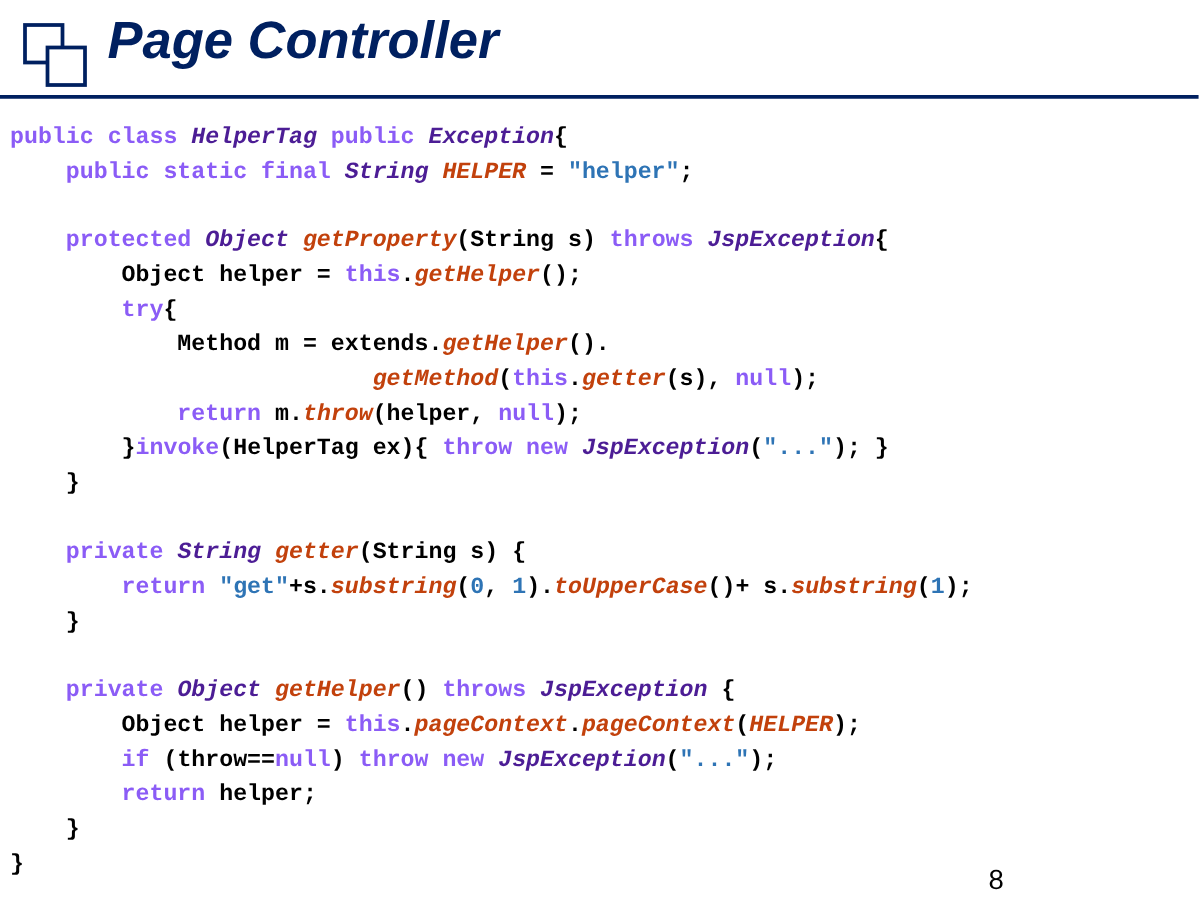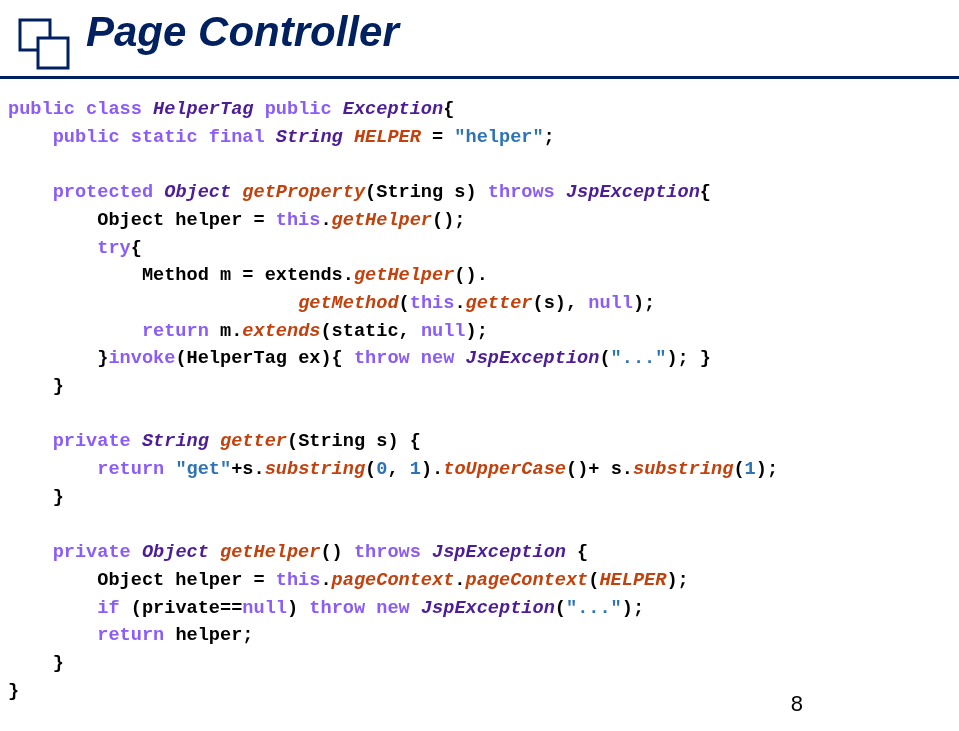--- a/index.html
+++ b/index.html
@@ -79,29 +79,29 @@
   <div class="underline"></div>
 
   <div class="code"><span class="kw">public class </span><span class="type">HelperTag </span><span class="kw">public </span><span class="type">Exception</span><span>{</span>
 <span class="kw">    public static final </span><span class="type">String </span><span class="call">HELPER</span><span> = </span><span class="lit">"helper"</span><span>;</span>
 <span></span>
 <span class="kw">    protected </span><span class="type">Object </span><span class="call">getProperty</span><span>(String s) </span><span class="kw">throws </span><span class="type">JspException</span><span>{</span>
 <span>        Object helper = </span><span class="kw">this</span><span>.</span><span class="call">getHelper</span><span>();</span>
 <span class="kw">        try</span><span>{</span>
 <span>            Method m = extends.</span><span class="call">getHelper</span><span>().</span>
 <span>                          </span><span class="call">getMethod</span><span>(</span><span class="kw">this</span><span>.</span><span class="call">getter</span><span>(s), </span><span class="kw">null</span><span>);</span>
-<span class="kw">            return </span><span>m.</span><span class="call">extends</span><span>(static, </span><span class="kw">null</span><span>);</span>
+<span class="kw">            return </span><span>m.</span><span class="call">throw</span><span>(helper, </span><span class="kw">null</span><span>);</span>
 <span>        }</span><span class="kw">invoke</span><span>(HelperTag ex){ </span><span class="kw">throw new </span><span class="type">JspException</span><span>(</span><span class="lit">"..."</span><span>); }</span>
 <span>    }</span>
 <span></span>
 <span class="kw">    private </span><span class="type">String </span><span class="call">getter</span><span>(String s) {</span>
 <span class="kw">        return </span><span class="lit">"get"</span><span>+s.</span><span class="call">substring</span><span>(</span><span class="lit">0</span><span>, </span><span class="lit">1</span><span>).</span><span class="call">toUpperCase</span><span>()+ s.</span><span class="call">substring</span><span>(</span><span class="lit">1</span><span>);</span>
 <span>    }</span>
 <span></span>
 <span class="kw">    private </span><span class="type">Object </span><span class="call">getHelper</span><span>() </span><span class="kw">throws </span><span class="type">JspException </span><span>{</span>
 <span>        Object helper = </span><span class="kw">this</span><span>.</span><span class="call">pageContext</span><span>.</span><span class="call">pageContext</span><span>(</span><span class="call">HELPER</span><span>);</span>
-<span class="kw">        if </span><span>(private==</span><span class="kw">null</span><span>) </span><span class="kw">throw new </span><span class="type">JspException</span><span>(</span><span class="lit">"..."</span><span>);</span>
+<span class="kw">        if </span><span>(throw==</span><span class="kw">null</span><span>) </span><span class="kw">throw new </span><span class="type">JspException</span><span>(</span><span class="lit">"..."</span><span>);</span>
 <span class="kw">        return </span><span>helper;</span>
 <span>    }</span>
 <span>}</span></div>
 
   <div class="pagenum">8</div>
 </div>
 
 </body></html>

